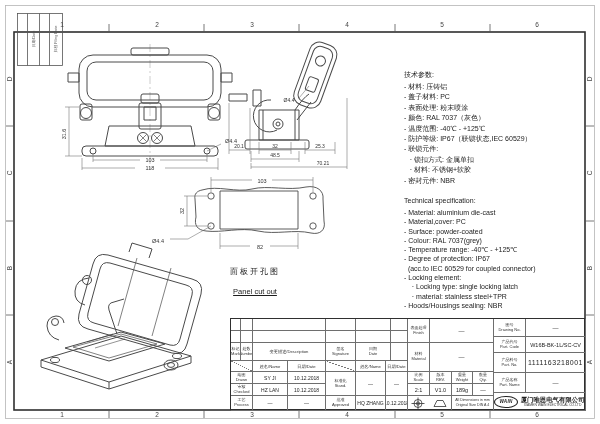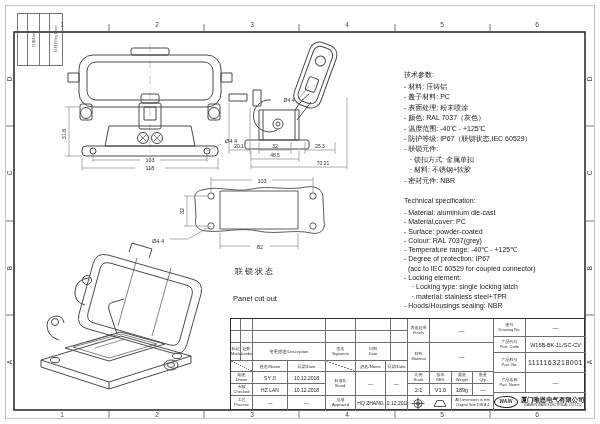--- a/index.html
+++ b/index.html
@@ -9,21 +9,21 @@
   .zn{position:absolute;width:12px;height:10px;font-size:6.5px;color:#444;text-align:center;line-height:10px;}
   .zl{position:absolute;width:50px;height:10px;font-size:6.5px;color:#444;text-align:center;line-height:10px;transform:rotate(-90deg);}
   .corner-txt{position:absolute;width:50px;height:10px;font-size:3.8px;color:#555;text-align:center;line-height:10px;transform:rotate(-90deg);white-space:nowrap;}
   .spec{position:absolute;color:#1c1c1c;}
   .spec-title{font-size:7px;line-height:10px;margin:0;}
   .spec pre{margin:2px 0 0 0;font-family:"Liberation Sans",sans-serif;font-size:7px;white-space:pre;}
   .zh-lines{line-height:10.4px;}
   .en-lines{line-height:9.3px;}
   .caption{position:absolute;text-align:center;color:#1c1c1c;}
   .caption .c-zh{font-size:8px;letter-spacing:2px;}
-  .caption .c-en{font-size:7.5px;margin-top:17px;}
+  .caption .c-en{font-size:7.5px;margin-top:10px;text-decoration:underline;}
   
   #tblock{position:absolute;left:230px;top:318px;width:355px;height:92px;border:1.3px solid #2f2f2f;box-sizing:border-box;background:#fff;}
   .tc{position:absolute;box-sizing:border-box;border-right:0.8px solid #6e6e6e;border-bottom:0.8px solid #6e6e6e;
       display:flex;align-items:center;justify-content:center;overflow:hidden;color:#1e1e1e;}
   .lb{flex-direction:column;font-size:4px;line-height:4.6px;text-align:center;color:#333;}
   .v6{font-size:6px;} .v55{font-size:5.5px;} .v5{font-size:5px;} .v7{font-size:7px;letter-spacing:0.5px;}
   .h4{font-size:4.2px;color:#333;}
   .diag{background:linear-gradient(to top right,transparent 48.5%,#777 48.5%,#777 51.5%,transparent 51.5%);}
   .logo-oval{border:1px solid #222;border-radius:50%;font-size:4.6px;font-weight:bold;font-style:italic;
              padding:2.5px 4px;margin-right:3px;letter-spacing:0.3px;}
@@ -182,21 +182,21 @@
     </g>
     <g fill="#333" font-size="5.5" text-anchor="middle">
       <text x="122" y="17.5">103</text>
       <text x="44" y="46" transform="rotate(-90 44 46)">32</text>
       <text x="120" y="83.5">82</text>
       <text x="18" y="78">Ø4.4</text>
     </g>
   </svg>
 
   <div class="caption" style="left:200px;top:266px;width:110px">
-    <div class="c-zh">联锁状态</div>
+    <div class="c-zh">面板开孔图</div>
     <div class="c-en">Panel cut out</div>
   </div>
 
   <svg class="abs" style="left:25px;top:230px" width="190" height="180" viewBox="0 0 190 180">
     <g fill="none" stroke="#4a4a4a" stroke-width="1" stroke-linejoin="round">
       <path d="M68,34 q3,-12 15,-9 l84,24 q12,3 9,15 l-14,50 q-3,12 -15,9 l-84,-24 q-12,-3 -9,-15 z"></path>
       <path d="M75,39 q2,-8 10,-6 l76,22 q8,2 6,10 l-12,44 q-2,8 -10,6 l-76,-22 q-8,-2 -6,-10 z"></path>
       <path d="M112,28 l-19,68 M146,38 l-19,68" stroke-width="0.7"></path>
       <path d="M104,22 l3,-9 l20,6 l-3,9"></path>
       <path d="M64,48 q-13,1 -14,13 q-1,11 10,14"></path>

